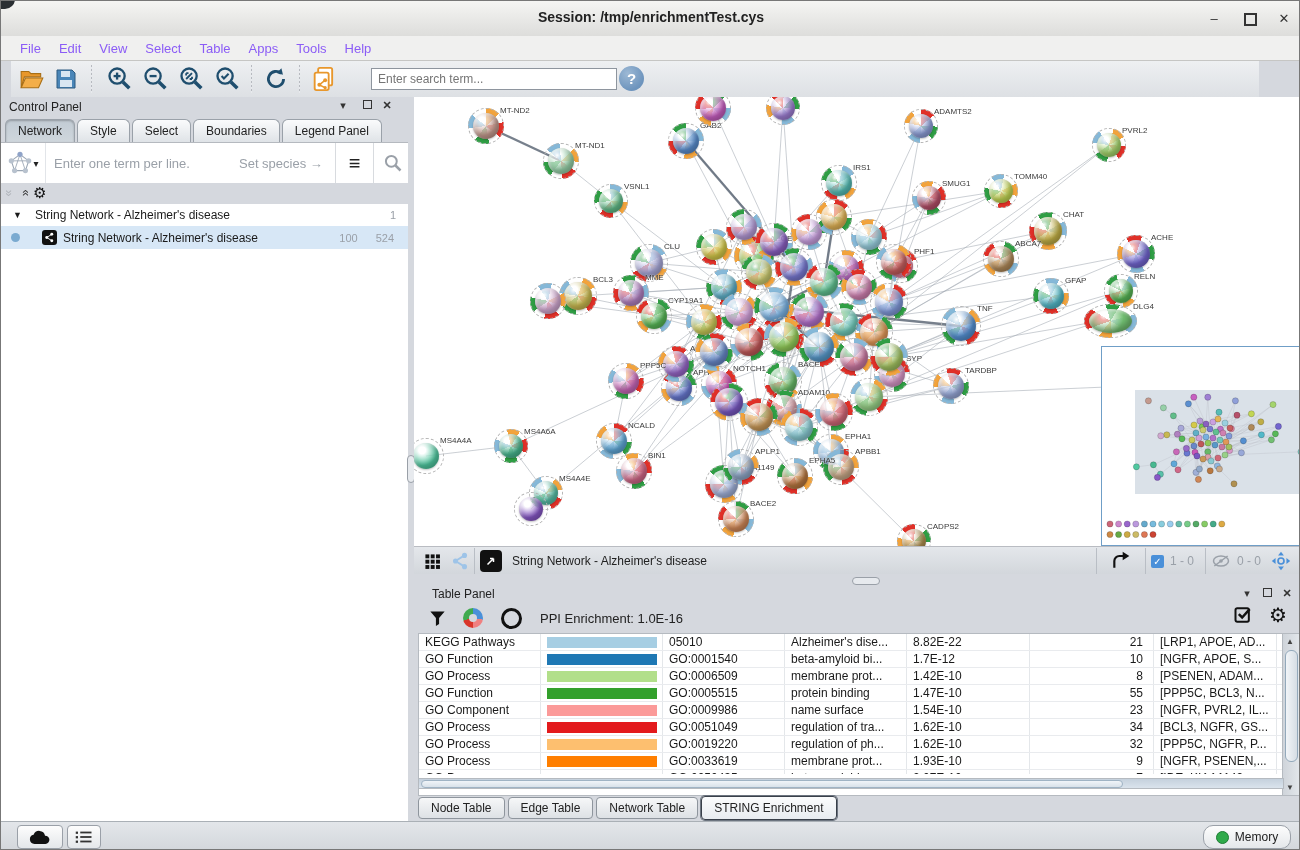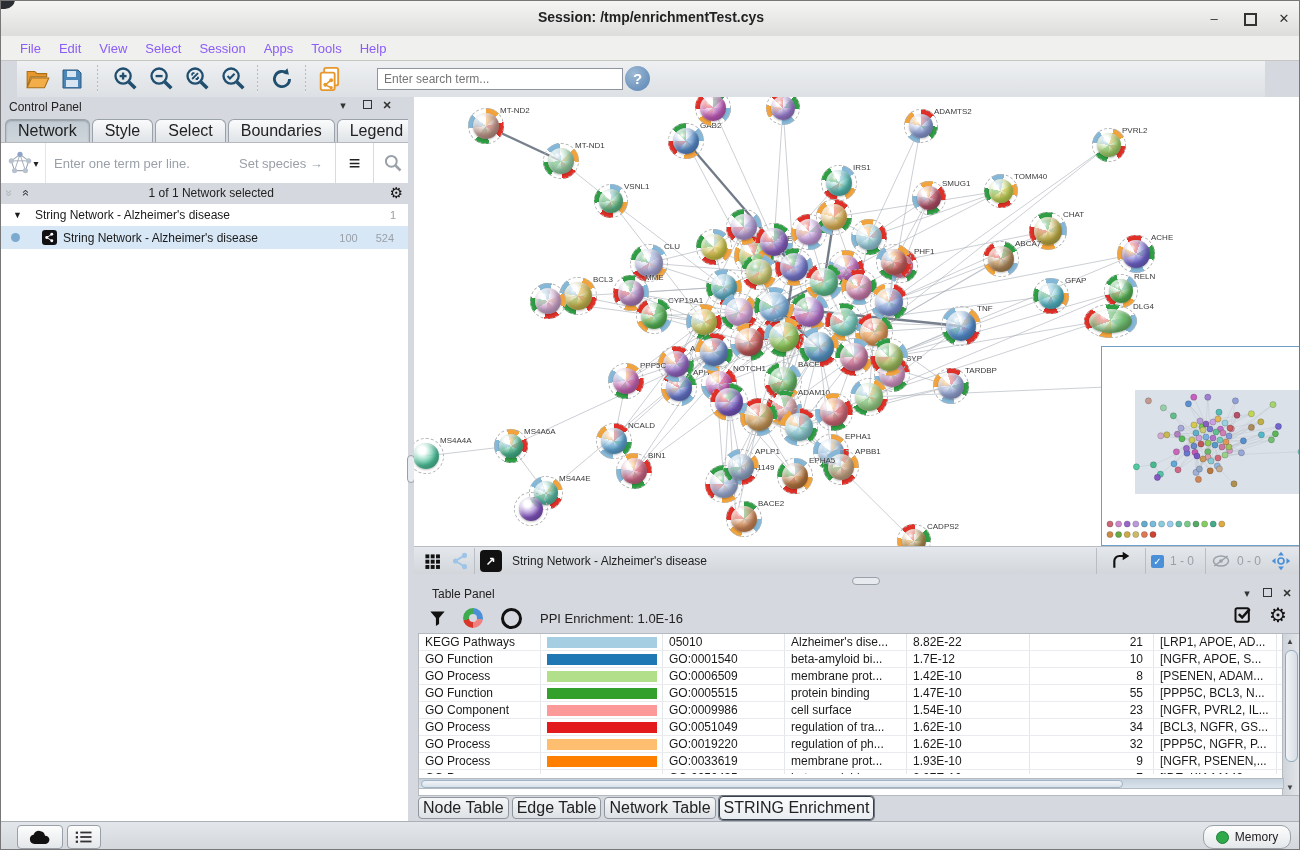--- a/index.html
+++ b/index.html
@@ -7,32 +7,32 @@
   .abs{position:absolute;}
   
   #titlebar{left:0;top:0;width:1300px;height:35px;background:linear-gradient(#f5f5f3,#dddddb);border-bottom:1px solid #b8b8b6;}
   #title-text{left:0;right:0;top:8px;text-align:center;font-weight:bold;font-size:14px;color:#222;}
   .winbtn{top:9px;width:22px;height:18px;text-align:center;color:#333;font-size:13px;line-height:18px;cursor:default;}
   #corner-glyph{left:-8px;top:-8px;width:22px;height:16px;background:#2b2f33;border-radius:0 0 10px 0;}
   
   #menubar{left:0;top:35px;width:1300px;height:25px;background:#f0f0ef;border-bottom:1px solid #c6c6c4;display:flex;align-items:center;gap:0;padding-left:10px;box-sizing:border-box;}
   .menu-item{padding:3px 9px;font-size:13px;color:#8b5cf6;}
   
-  #toolbar{left:16px;top:60px;width:1248px;height:36px;background:linear-gradient(#eef0f2,#dde0e4);border-bottom:1px solid #b9bcc2;}
+  #toolbar{left:10px;top:60px;width:1248px;height:36px;background:linear-gradient(#eef0f2,#dde0e4);border-bottom:1px solid #b9bcc2;}
   .tbtn{top:3px;width:30px;height:30px;display:flex;align-items:center;justify-content:center;}
   .tsep{top:4px;width:1px;height:28px;background:repeating-linear-gradient(#b7bac0 0 2px,#e8eaee 2px 4px);}
   #search-box{left:360px;top:7px;width:232px;height:20px;border:1px solid #8e959e;background:#fff;font-size:12px;padding:0 6px;color:#444;font-family:"Liberation Sans",sans-serif;}
   #help-btn{left:608px;top:5px;width:25px;height:25px;border-radius:50%;background:radial-gradient(circle at 35% 30%,#9db9d5,#6d94bd 70%);color:#fff;font-weight:bold;text-align:center;line-height:25px;font-size:15px;}
   
   #control-panel{left:0;top:96px;width:410px;height:724px;background:#d5d8de;border-right:1px solid #aeb2b8;box-sizing:border-box;}
   #cp-header{left:0;top:2px;width:410px;height:18px;}
   #cp-title{left:8px;top:1px;font-size:12px;color:#222;}
   .panel-ctrl{top:0;font-size:11px;color:#333;width:16px;text-align:center;}
   #cp-tabs{left:4px;top:22px;height:23px;display:flex;gap:2px;}
-  .tab{height:22px;padding:0 12px;line-height:22px;font-size:16px;background:linear-gradient(#fafbfc,#dfe3e7);border:1px solid #9aa1a9;border-bottom:none;border-radius:6px 6px 0 0;color:#222;}
+  .tab{height:22px;padding:0 12px;line-height:22px;font-size:12px;background:linear-gradient(#fafbfc,#dfe3e7);border:1px solid #9aa1a9;border-bottom:none;border-radius:6px 6px 0 0;color:#222;}
   .tab.active{background:linear-gradient(#c2cbd4,#cfd6dc);box-shadow:inset 0 1px 2px rgba(0,0,0,.25);}
   #string-row{left:0;top:45px;width:410px;height:40px;background:#fff;border-top:1px solid #b5b9bf;border-bottom:1px solid #b5b9bf;display:flex;align-items:center;}
   #string-logo{width:44px;height:40px;display:flex;align-items:center;justify-content:center;border-right:1px solid #e2e5e9;}
   #string-input{flex:0 0 185px;font-size:13px;color:#9aa0a8;padding-left:8px;}
   #species-hint{flex:1;font-size:13px;color:#9aa0a8;}
   #string-row .mini-sep{width:1px;height:40px;background:#d8dbdf;}
   .sq-btn{width:37px;height:40px;display:flex;align-items:center;justify-content:center;font-size:20px;color:#222;}
   #select-bar{left:0;top:86px;width:410px;height:19px;background:#d5d8de;display:flex;align-items:center;}
   .chev{font-size:12px;transform:rotate(90deg);display:inline-block;width:16px;text-align:center;}
   #select-text{flex:1;text-align:center;font-size:12px;color:#222;}
@@ -75,21 +75,21 @@
   .tr{height:16px;border-bottom:1px solid #e9ebee;}
   .td{font-size:12px;padding:1px 0 0 6px;border-right:1px solid #e4e7ea;overflow:hidden;white-space:nowrap;}
   .td.num{text-align:right;padding-right:10px;}
   .swatch{height:11px;margin:2px 5px 0 0;}
   #vscroll{left:868px;top:47px;width:16px;height:161px;background:linear-gradient(90deg,#cfd4da,#e2e6ea);border:1px solid #b5bac0;}
   .sarrow{left:1px;width:12px;text-align:center;font-size:8px;color:#444;}
   #vthumb{left:2px;top:16px;width:11px;height:110px;background:linear-gradient(90deg,#f2f5f8,#d6dde4);border:1px solid #93a9bb;border-radius:6px;}
   #hscroll{left:4px;top:192px;width:864px;height:9px;background:linear-gradient(#c5d1dd,#dae3ec);border:1px solid #b5bac0;}
   #hthumb{left:2px;top:1px;width:700px;height:6px;background:linear-gradient(#f0f4f8,#d8e1e9);border:1px solid #9fb3c4;border-radius:4px;}
   #tp-tabs{left:4px;top:211px;display:flex;gap:3px;}
-  .btab{height:20px;padding:0 4px;line-height:20px;font-size:16px;background:linear-gradient(#f6f7f8,#dde1e5);border:1px solid #8e959d;border-radius:4px;color:#222;}
+  .btab{height:20px;padding:0 12px;line-height:20px;font-size:12px;background:linear-gradient(#f6f7f8,#dde1e5);border:1px solid #8e959d;border-radius:4px;color:#222;}
   .btab.active{background:linear-gradient(#fbfcfd,#e8ecf0);border:1px solid #39404a;box-shadow:0 0 0 1px #6d7580;position:relative;top:-1px;height:22px;line-height:22px;}
   
   #statusbar{left:0;top:820px;width:1300px;height:30px;background:linear-gradient(#e3e6ea,#d2d6db);border-top:1px solid #aab0b6;}
   .status-btn{top:3px;height:22px;border:1px solid #9aa0a8;border-radius:4px;background:linear-gradient(#fdfdfd,#e4e7ea);display:flex;align-items:center;justify-content:center;}
   #memory-btn{right:10px;width:86px;gap:6px;font-size:12px;color:#222;border-radius:10px;}
   #mem-dot{width:11px;height:11px;border-radius:50%;background:#2faa4a;border:1px solid #1d7d33;}
   svg{display:block;}
 </style>
 </head>
 <body>
@@ -102,21 +102,21 @@
     <div class="winbtn abs" style="left:1202px;">–</div>
     <div class="winbtn abs" style="left:1238px;"><span style="display:inline-block;width:9px;height:9px;border:2px solid #333;margin-top:3px;"></span></div>
     <div class="winbtn abs" style="left:1272px;">✕</div>
   </div>
 
   <div id="menubar" class="abs">
     <span class="menu-item">File</span>
     <span class="menu-item">Edit</span>
     <span class="menu-item">View</span>
     <span class="menu-item">Select</span>
-    <span class="menu-item">Session</span>
+    <span class="menu-item">Table</span>
     <span class="menu-item">Apps</span>
     <span class="menu-item">Tools</span>
     <span class="menu-item">Help</span>
   </div>
 
   <div id="toolbar" class="abs">
     <div class="tbtn abs" style="left:6px;">
       <svg width="26" height="26" viewBox="0 0 24 24">
           <path d="M2 20V5h7l2 2h9v3H5l-3 10z" fill="#e8972c" stroke="#a96f16"></path>
           <path d="M2 20l4-9h16l-4 9z" fill="#f3ae49" stroke="#a96f16"></path>
@@ -218,21 +218,20 @@
       <div class="sq-btn">
         <svg width="20" height="20" viewBox="0 0 24 24">
             <circle cx="10" cy="10" r="6.5" fill="none" stroke="#9aa0a8" stroke-width="2.4"></circle>
             <line x1="15" y1="15" x2="21" y2="21" stroke="#9aa0a8" stroke-width="3"></line>
           </svg>
       </div>
     </div>
     <div id="select-bar" class="abs">
       <span class="chev" style="color:#b0b4ba;">»</span>
       <span class="chev" style="color:#333;transform:rotate(-90deg);">»</span>
-      <span id="select-text">1 of 1 Network selected</span>
       <span id="gear-cp">⚙</span>
     </div>
     <div id="net-tree" class="abs">
       <div class="tree-row">
         <span style="width:14px;margin-left:12px;font-size:9px;">▼</span>
         <span style="flex:1;margin-left:8px;">String Network - Alzheimer's disease</span>
         <span class="cnt" style="margin-right:14px;">1</span>
       </div>
       <div class="tree-row" id="tree-child">
         <span style="width:9px;height:9px;border-radius:50%;background:#7aaad0;margin-left:10px;"></span>
@@ -604,21 +603,21 @@
           <span class="dashring"></span>
           <span class="ball" style="background: radial-gradient(circle at 35% 28%, rgb(255, 255, 255) 0%, rgba(255, 255, 255, 0.6) 14%, rgb(184, 120, 64) 60%, rgb(184, 120, 64) 100%);"></span>
           <span class="nlabel">EPHA5</span>
         </div>
         <div class="node" style="left: 296px; top: 373px; width: 28px; height: 28px;">
           <span class="arcs" style="background: conic-gradient(from 142deg, rgb(242, 163, 60) 0deg, rgb(242, 163, 60) 45deg, transparent 45deg, transparent 78deg, rgb(224, 48, 40) 78deg, rgb(224, 48, 40) 128deg, transparent 128deg, transparent 170deg, rgb(47, 158, 68) 170deg, rgb(47, 158, 68) 218deg, transparent 218deg, transparent 262deg, rgb(133, 184, 216) 262deg, rgb(133, 184, 216) 308deg, transparent 308deg, transparent 360deg);"></span>
           <span class="dashring"></span>
           <span class="ball" style="background: radial-gradient(circle at 35% 28%, rgb(255, 255, 255) 0%, rgba(255, 255, 255, 0.6) 14%, rgb(160, 176, 216) 60%, rgb(160, 176, 216) 100%);"></span>
           <span class="nlabel">KIAA1149</span>
         </div>
-        <div class="node" style="left: 309px; top: 409px; width: 26px; height: 26px; margin-left: 8px;">
+        <div class="node" style="left: 309px; top: 409px; width: 26px; height: 26px;">
           <span class="arcs" style="background: conic-gradient(from 189deg, rgb(242, 163, 60) 0deg, rgb(242, 163, 60) 45deg, transparent 45deg, transparent 78deg, rgb(224, 48, 40) 78deg, rgb(224, 48, 40) 128deg, transparent 128deg, transparent 170deg, rgb(47, 158, 68) 170deg, rgb(47, 158, 68) 218deg, transparent 218deg, transparent 262deg, rgb(133, 184, 216) 262deg, rgb(133, 184, 216) 308deg, transparent 308deg, transparent 360deg);"></span>
           <span class="dashring"></span>
           <span class="ball" style="background: radial-gradient(circle at 35% 28%, rgb(255, 255, 255) 0%, rgba(255, 255, 255, 0.6) 14%, rgb(208, 136, 88) 60%, rgb(208, 136, 88) 100%);"></span>
           <span class="nlabel">BACE2</span>
         </div>
         <div class="node" style="left: 488px; top: 432px; width: 24px; height: 24px;">
           <span class="arcs" style="background: conic-gradient(from 236deg, rgb(242, 163, 60) 0deg, rgb(242, 163, 60) 45deg, transparent 45deg, transparent 78deg, rgb(224, 48, 40) 78deg, rgb(224, 48, 40) 128deg, transparent 128deg, transparent 170deg, rgb(47, 158, 68) 170deg, rgb(47, 158, 68) 218deg, transparent 218deg, transparent 262deg, rgb(133, 184, 216) 262deg, rgb(133, 184, 216) 308deg, transparent 308deg, transparent 360deg);"></span>
           <span class="dashring"></span>
           <span class="ball" style="background: radial-gradient(circle at 35% 28%, rgb(255, 255, 255) 0%, rgba(255, 255, 255, 0.6) 14%, rgb(176, 144, 80) 60%, rgb(176, 144, 80) 100%);"></span>
           <span class="nlabel">CADPS2</span>
@@ -1307,21 +1306,21 @@
             <div class="td">1.47E-10</div>
             <div class="td num">55</div>
             <div class="td">[PPP5C, BCL3, N...</div>
           </div>
           <div class="tr">
             <div class="td">GO Component</div>
             <div class="td">
               <div class="swatch" style="background: rgb(251, 154, 153);"></div>
             </div>
             <div class="td">GO:0009986</div>
-            <div class="td">cell surface</div>
+            <div class="td">name surface</div>
             <div class="td">1.54E-10</div>
             <div class="td num">23</div>
             <div class="td">[NGFR, PVRL2, IL...</div>
           </div>
           <div class="tr">
             <div class="td">GO Process</div>
             <div class="td">
               <div class="swatch" style="background: rgb(227, 26, 28);"></div>
             </div>
             <div class="td">GO:0051049</div>

